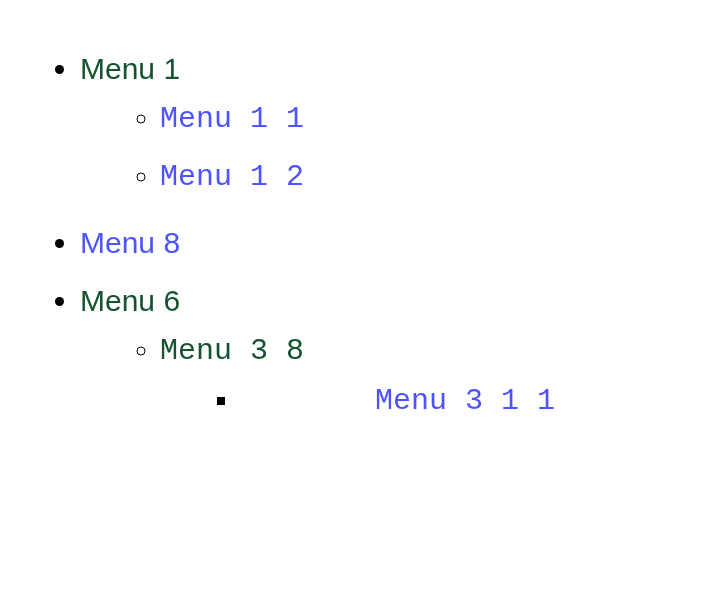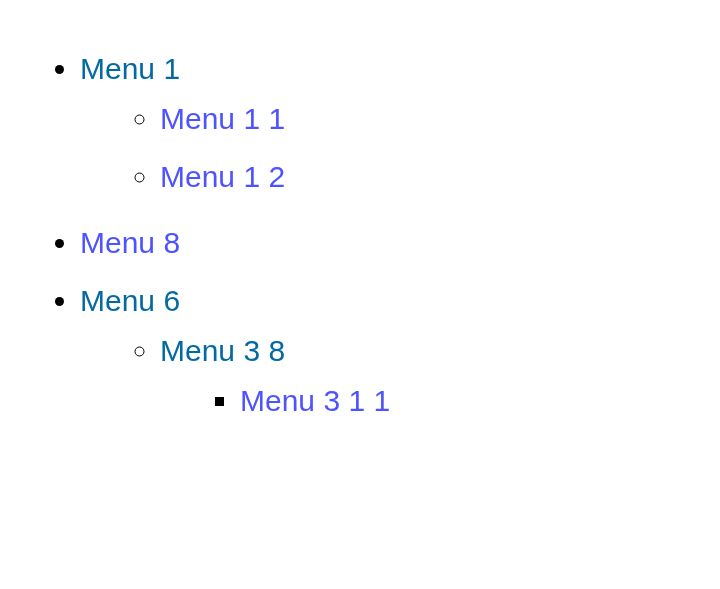--- a/index.html
+++ b/index.html
@@ -19,39 +19,41 @@
       margin: 0;
       padding-left: 50px;
       list-style-position: outside;
     }
     ul.level-1 {
       list-style-type: disc;
     }
     ul.level-2 {
       list-style-type: circle;
       padding-left: 80px;
+      font-family: Liberation Mono, monospace;
     }
     ul.level-3 {
       list-style-type: square;
       padding-left: 80px;
+      text-align: center;
     }
     li {
       line-height: 1.4;
       padding: 8px 0;
     }
     li::marker {
       color: #000000;
     }
     a.link {
       color: #4d53ff;
       text-decoration: none;
       cursor: pointer;
     }
     span.label {
-      color: #0369a1;
+      color: #14532d;
     }
   </style>
 </head>
 <body>
 
 <ul class="level-1">
   <li>
     <span class="label">Menu 1</span>
     <ul class="level-2">
       <li>

